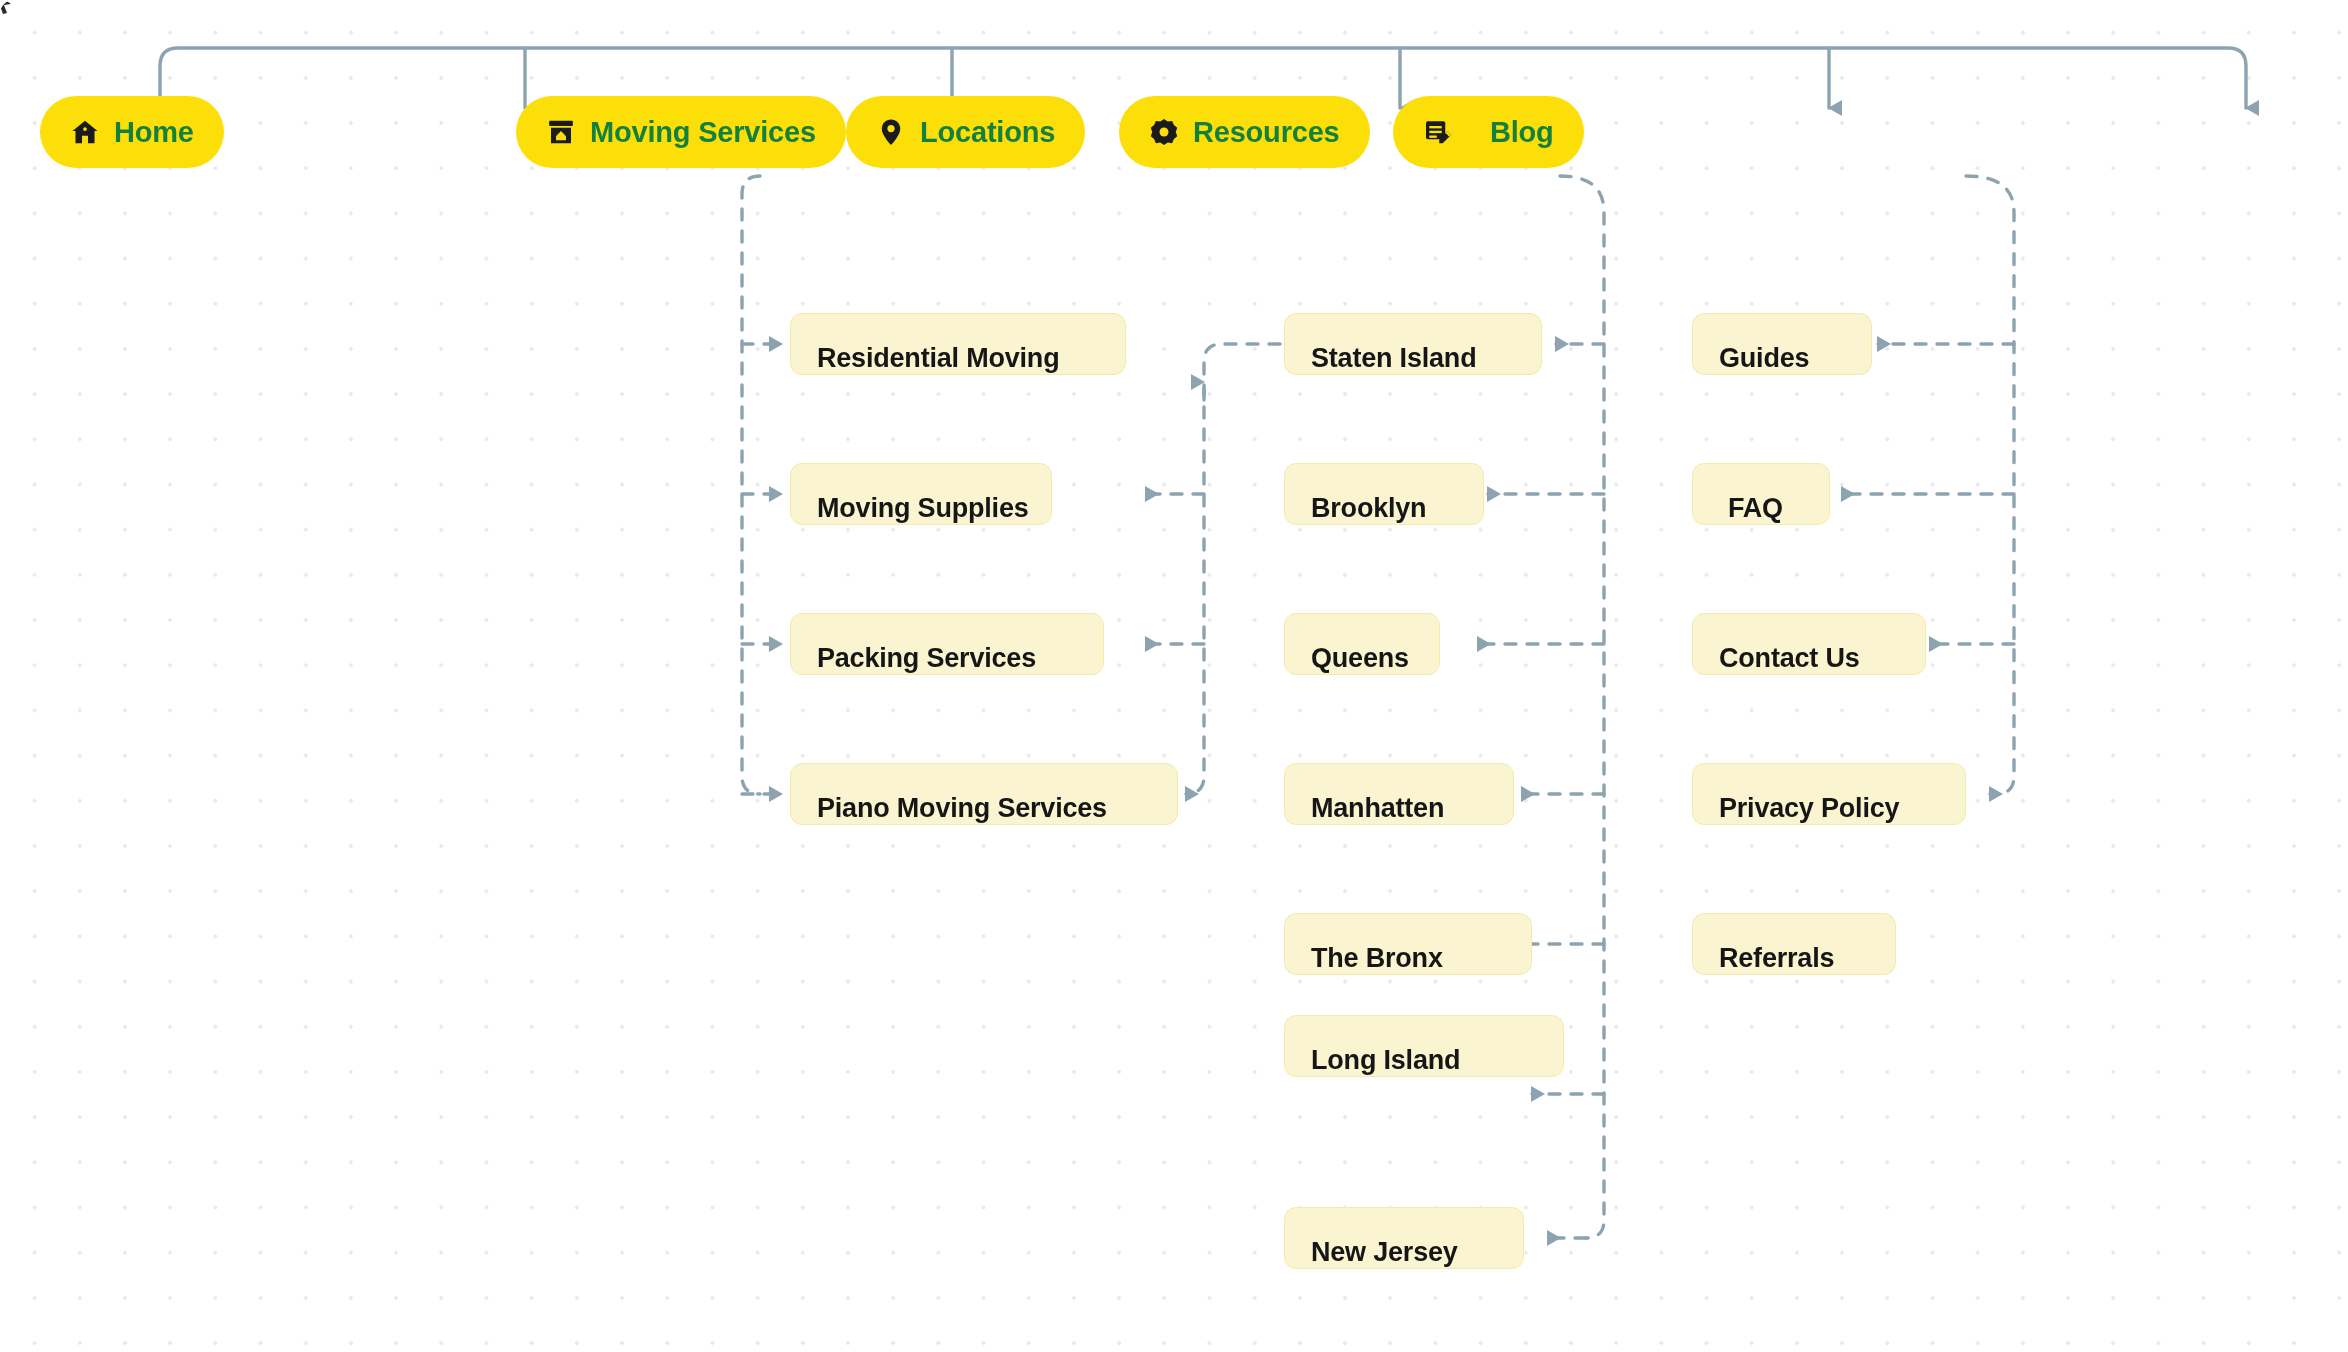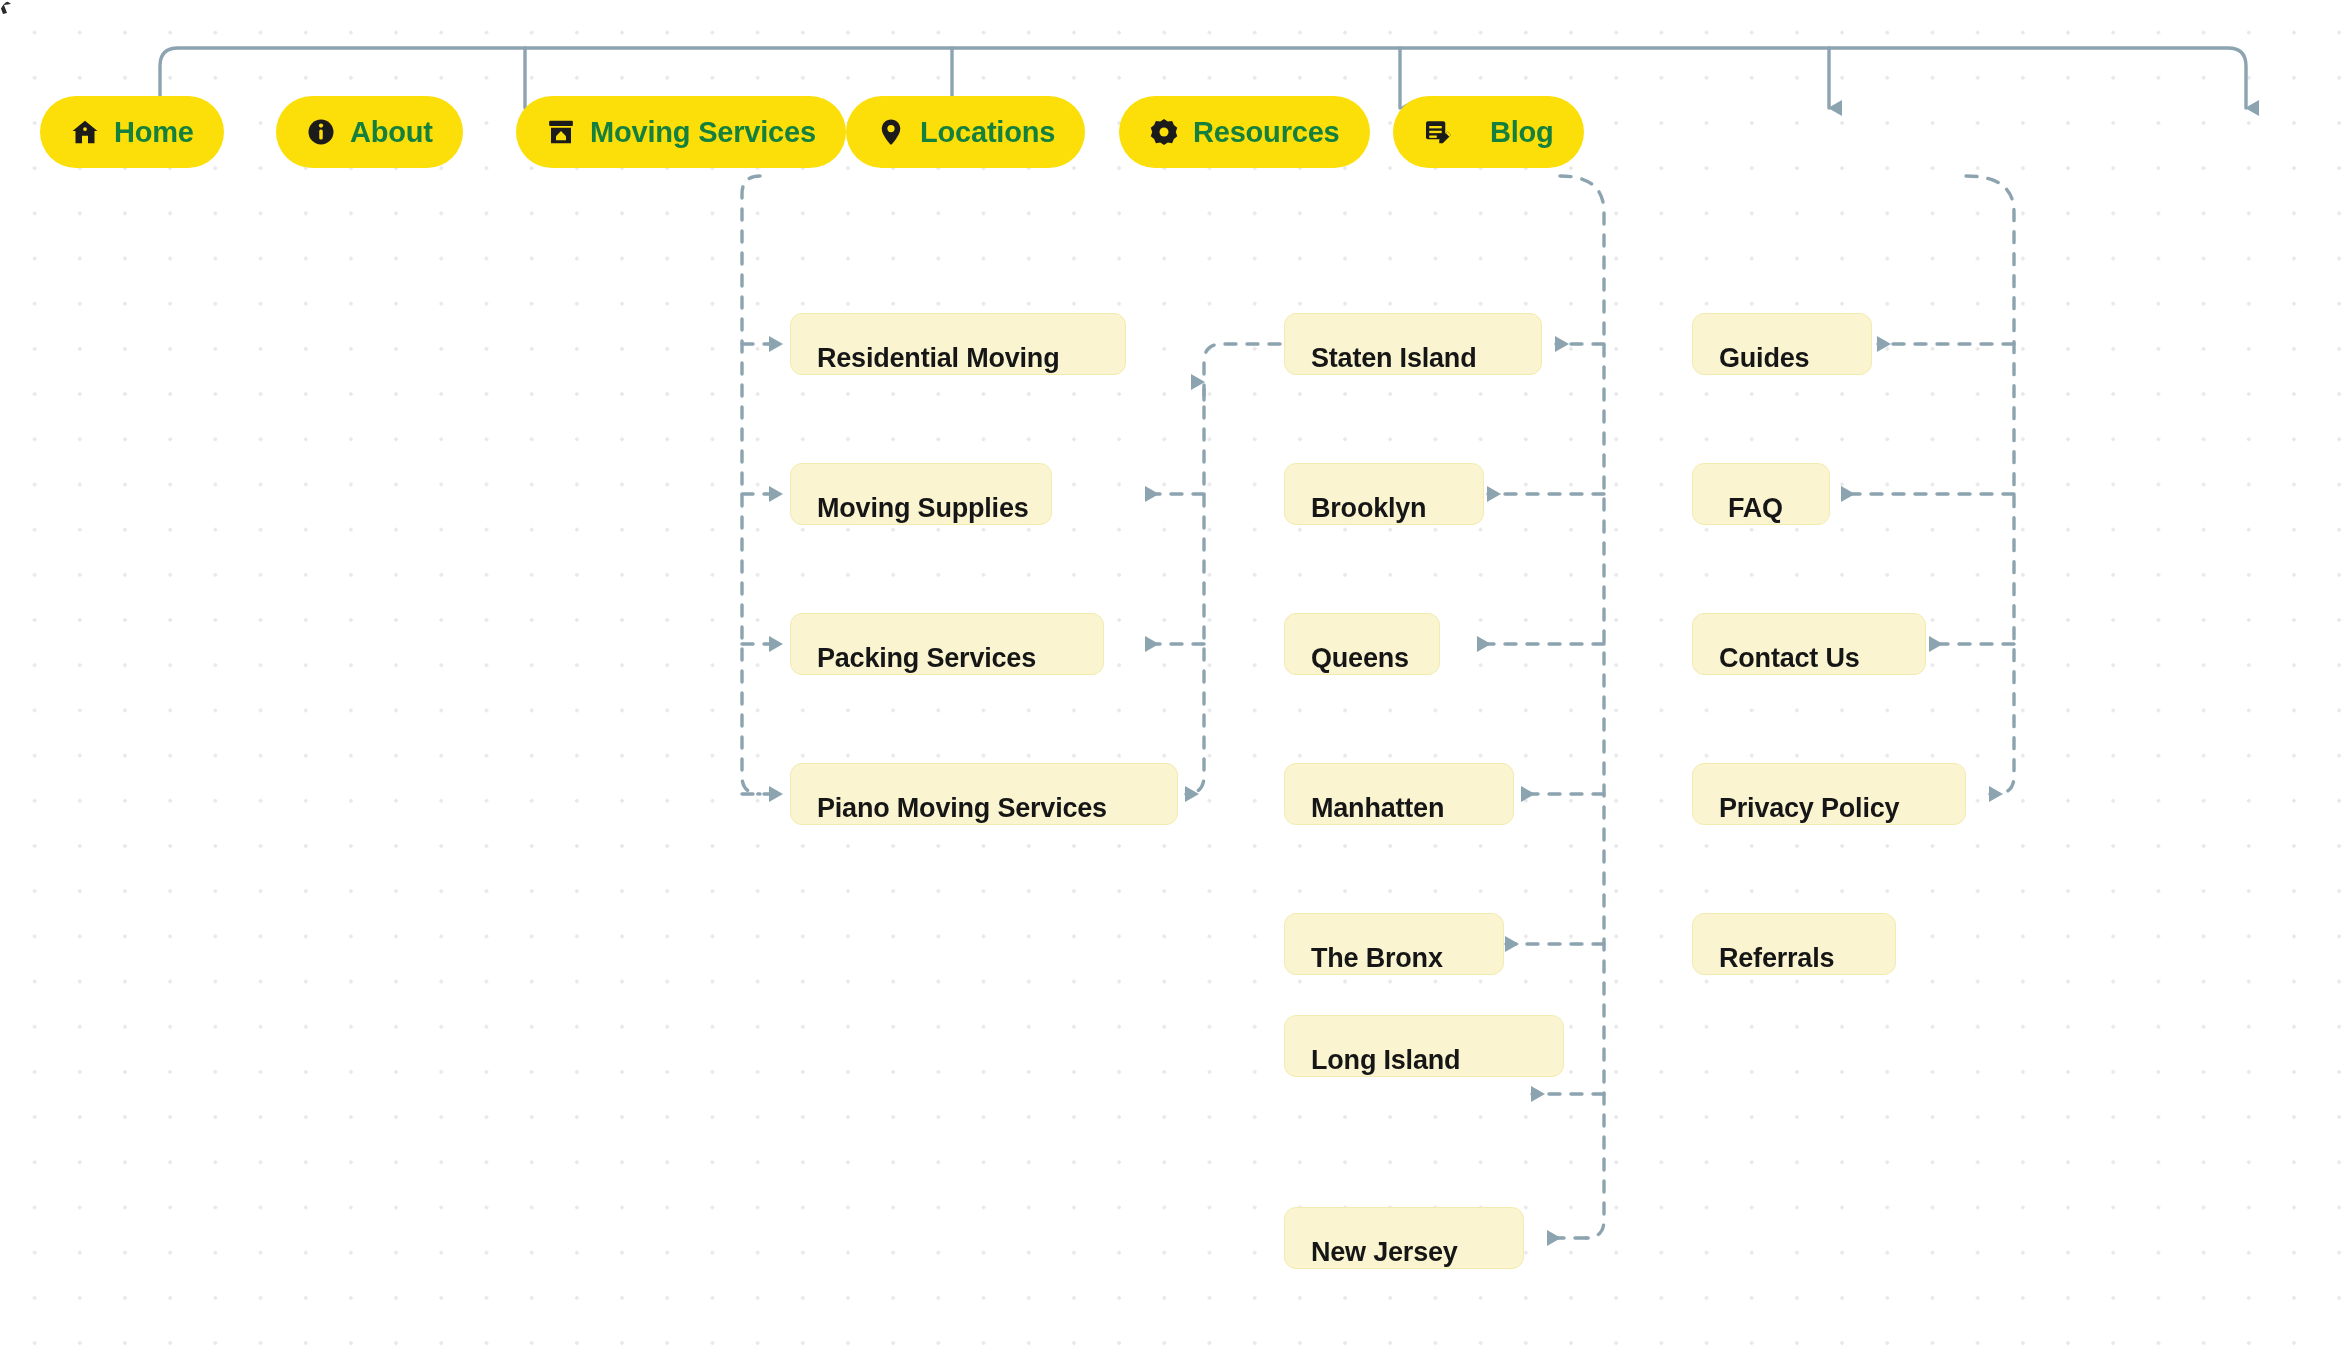--- a/index.html
+++ b/index.html
@@ -143,30 +143,20 @@
   <div class="node pill" style="left:40px;top:96px;">
     <span class="ic">
       <svg width="30" height="30" viewBox="0 0 24 24" fill="#1b1b1b">
         <path d="M12 3 L22 11.2 L19.6 11.2 L19.6 21 L14.4 21 L14.4 15 L9.6 15 L9.6 21 L4.4 21 L4.4 11.2 L2 11.2 Z"></path>
         <circle cx="12" cy="9.6" r="1.5" fill="#FCDE09"></circle>
       </svg>
     </span>
     <span class="lbl">Home</span>
   </div>
 
-  <div class="node pill" style="left:276px;top:96px;">
-    <span class="ic">
-      <svg width="30" height="30" viewBox="0 0 24 24">
-        <circle cx="12" cy="12" r="10" fill="#1b1b1b"></circle>
-        <rect x="10.6" y="10" width="2.8" height="8" rx="1.2" fill="#FCDE09"></rect>
-        <circle cx="12" cy="6.8" r="1.7" fill="#FCDE09"></circle>
-      </svg>
-    </span>
-    <span class="lbl">About</span>
-  </div>
 
   <div class="node pill" style="left:516px;top:96px;">
     <span class="ic">
       <svg width="30" height="30" viewBox="0 0 24 24" fill="#1b1b1b">
         <rect x="2.5" y="3" width="19" height="4.2" rx="0.9"></rect>
         <path d="M4 8.6 L20 8.6 L20 21 L4 21 Z"></path>
         <path d="M12 11.2 L16 15.4 L16 18.6 L8 18.6 L8 15.4 Z" fill="#FCDE09"></path>
       </svg>
     </span>
     <span class="lbl">Moving Services</span>
@@ -224,21 +214,21 @@
   </div>
   <div class="node card" style="left:1284px;top:463px;width:200px;">
     <span class="lbl">Brooklyn</span>
   </div>
   <div class="node card" style="left:1284px;top:613px;width:156px;">
     <span class="lbl">Queens</span>
   </div>
   <div class="node card" style="left:1284px;top:763px;width:230px;">
     <span class="lbl">Manhatten</span>
   </div>
-  <div class="node card" style="left:1284px;top:913px;width:220px;">
+  <div class="node card" style="left:1284px;top:913px;width:248px;">
     <span class="lbl">The Bronx</span>
   </div>
   <div class="node card" style="left:1284px;top:1015px;width:280px;text-align:center;">
     <span class="lbl">Long Island</span>
   </div>
   <div class="node card" style="left:1284px;top:1207px;width:240px;">
     <span class="lbl">New Jersey</span>
   </div>
 
   <div class="node card" style="left:1692px;top:313px;width:180px;">

